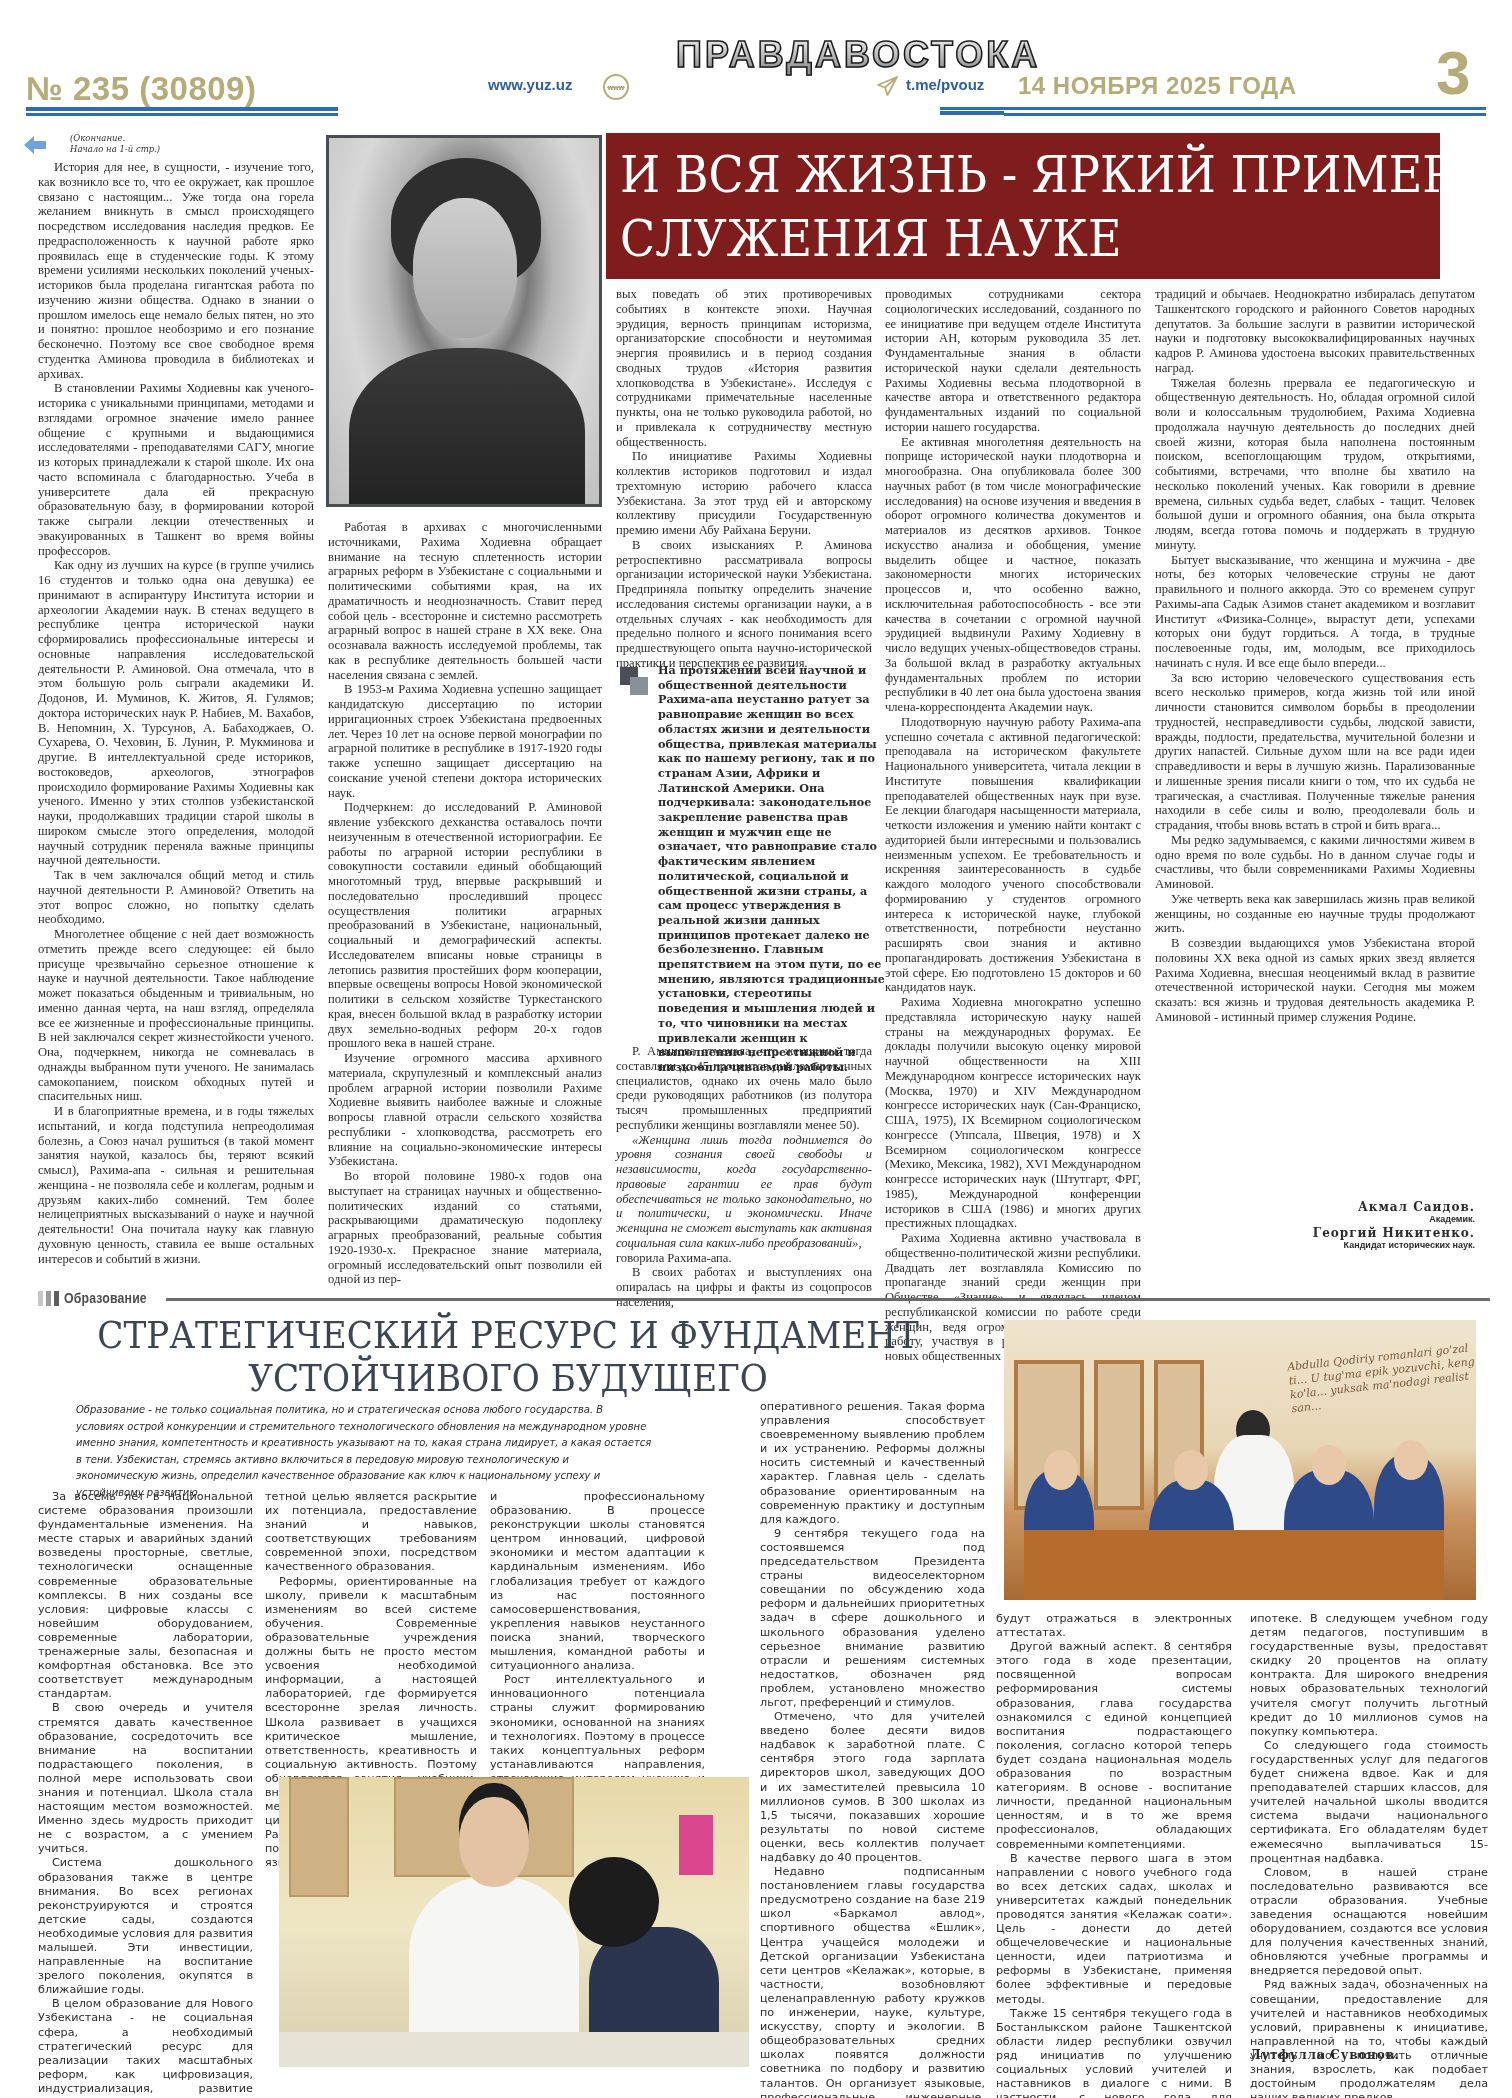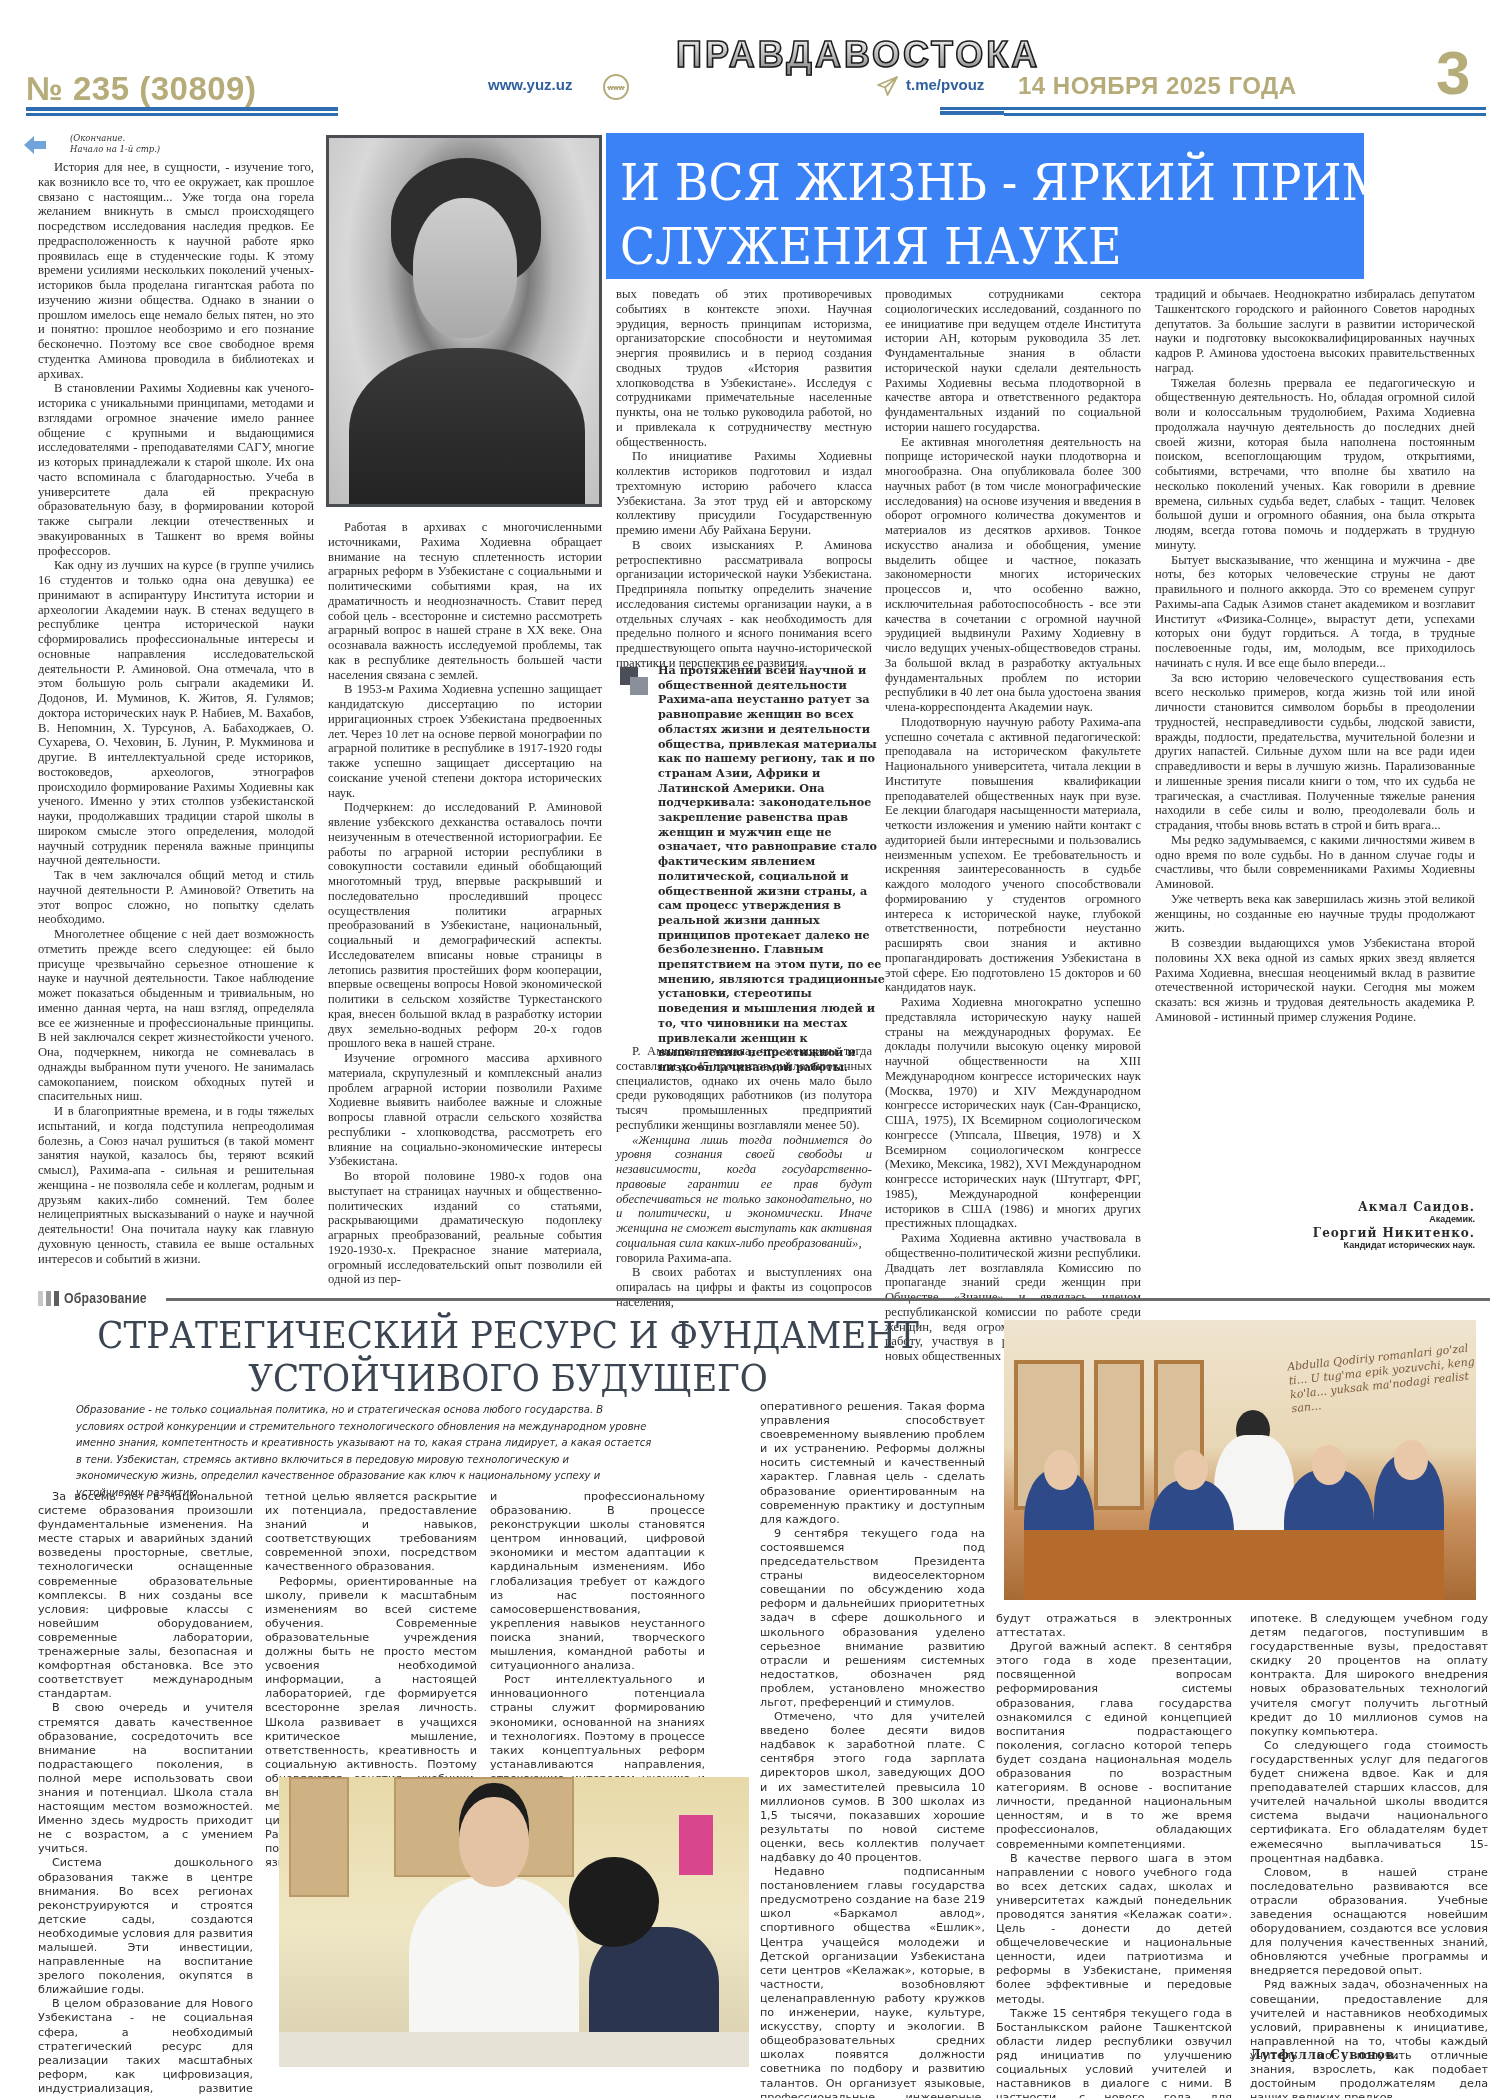--- a/index.html
+++ b/index.html
@@ -40,21 +40,21 @@
   .col2 { left: 328px; top: 520px; width: 274px; }
   .col3 { left: 616px; top: 287px; width: 256px; }
   .col4 { left: 885px; top: 287px; width: 256px; }
   .col5 { left: 1155px; top: 287px; width: 320px; }
 
   .portrait { position: absolute; left: 326px; top: 135px; width: 276px; height: 372px; border: 3px solid #4a4d52; background: radial-gradient(ellipse at 52% 36%, #c9c9c9 0 18%, #7a7a7a 30%, #b5b5b5 42%, #d8d8d8 62%, #bdbdbd 100%); overflow: hidden; }
   .portrait .hair { position: absolute; left: 62px; top: 20px; width: 150px; height: 130px; border-radius: 50% 50% 40% 40%; background: #2e2e2e; }
   .portrait .face { position: absolute; left: 84px; top: 60px; width: 104px; height: 140px; border-radius: 48% 48% 45% 45%; background: linear-gradient(180deg,#cfcfcf,#a9a9a9); }
   .portrait .body { position: absolute; left: 20px; top: 210px; width: 236px; height: 180px; border-radius: 46% 46% 0 0; background: linear-gradient(180deg,#3a3a3a,#1f1f1f); }
 
-  .headline1 { position: absolute; left: 606px; top: 133px; width: 758px; height: 146px; background: #3b82f6; color: #ffffff; padding: 18px 0 0 14px; }
+  .headline1 { position: absolute; left: 606px; top: 133px; width: 834px; height: 146px; background: #7f1d1d; color: #ffffff; padding: 10px 0 0 14px; }
   .headline1 h1 { font-family: "DejaVu Serif", "Liberation Serif", serif; font-weight: normal; font-size: 50px; line-height: 64px; letter-spacing: 0; transform: scaleX(0.92); transform-origin: left; white-space: nowrap; }
 
   .pullquote { position: absolute; left: 620px; top: 663px; width: 265px; }
   .quote-mark-icon { position: absolute; left: 0; top: 4px; width: 28px; height: 28px; }
   .quote-mark-icon .sq1 { position: absolute; left: 0; top: 0; width: 18px; height: 18px; background: #4a4f57; }
   .quote-mark-icon .sq2 { position: absolute; left: 10px; top: 10px; width: 18px; height: 18px; background: #8a9099; }
   .pullquote-text { margin-left: 38px; font-family: "DejaVu Serif", serif; font-weight: bold; font-size: 11.2px; line-height: 14.7px; color: #2b2b2b; text-align: left; }
 
   .col3b { left: 616px; top: 1044px; width: 256px; }
   .col3b .italic { font-style: italic; }
@@ -197,21 +197,21 @@
   <p>Рахима Ходиевна многократно успешно представляла историческую науку нашей страны на международных форумах. Ее доклады получили высокую оценку мировой научной общественности на XIII Международном конгрессе исторических наук (Москва, 1970) и XIV Международном конгрессе исторических наук (Сан-Франциско, США, 1975), IX Всемирном социологическом конгрессе (Уппсала, Швеция, 1978) и X Всемирном социологическом конгрессе (Мехико, Мексика, 1982), XVI Международном конгрессе исторических наук (Штутгарт, ФРГ, 1985), Международной конференции историков в США (1986) и многих других престижных площадках.</p>
   <p>Рахима Ходиевна активно участвовала в общественно-политической жизни республики. Двадцать лет возглавляла Комиссию по пропаганде знаний среди женщин при Обществе «Знание» и являлась членом республиканской комиссии по работе среди женщин, ведя огромную просветительскую работу, участвуя в разработке и внедрении новых общественных</p>
 </div>
 
 <div class="col col5">
   <p style="text-indent:0">традиций и обычаев. Неоднократно избиралась депутатом Ташкентского городского и районного Советов народных депутатов. За большие заслуги в развитии исторической науки и подготовку высококвалифицированных научных кадров Р. Аминова удостоена высоких правительственных наград.</p>
   <p>Тяжелая болезнь прервала ее педагогическую и общественную деятельность. Но, обладая огромной силой воли и колоссальным трудолюбием, Рахима Ходиевна продолжала научную деятельность до последних дней своей жизни, которая была наполнена постоянным поиском, всепоглощающим трудом, открытиями, событиями, встречами, что вполне бы хватило на несколько поколений ученых. Как говорили в древние времена, сильных судьба ведет, слабых - тащит. Человек большой души и огромного обаяния, она была открыта людям, всегда готова помочь и поддержать в трудную минуту.</p>
   <p>Бытует высказывание, что женщина и мужчина - две ноты, без которых человеческие струны не дают правильного и полного аккорда. Это со временем супруг Рахимы-апа Садык Азимов станет академиком и возглавит Институт «Физика-Солнце», вырастут дети, успехами которых они будут гордиться. А тогда, в трудные послевоенные годы, им, молодым, все приходилось начинать с нуля. И все еще было впереди...</p>
   <p>За всю историю человеческого существования есть всего несколько примеров, когда жизнь той или иной личности становится символом борьбы в преодолении трудностей, несправедливости судьбы, людской зависти, вражды, подлости, предательства, мучительной болезни и других напастей. Сильные духом шли на все ради идеи справедливости и веры в лучшую жизнь. Парализованные и лишенные зрения писали книги о том, что их судьба не трагическая, а счастливая. Полученные тяжелые ранения находили в себе силы и волю, преодолевали боль и страдания, чтобы вновь встать в строй и бить врага...</p>
   <p>Мы редко задумываемся, с какими личностями живем в одно время по воле судьбы. Но в данном случае годы и счастливы, что были современниками Рахимы Ходиевны Аминовой.</p>
-  <p>Уже четверть века как завершилась жизнь этой великой женщины, но созданные ею научные труды продолжают жить.</p>
+  <p>Уже четверть века как завершилась жизнь прав великой женщины, но созданные ею научные труды продолжают жить.</p>
   <p>В созвездии выдающихся умов Узбекистана второй половины XX века одной из самых ярких звезд является Рахима Ходиевна, внесшая неоценимый вклад в развитие отечественной исторической науки. Сегодня мы можем сказать: вся жизнь и трудовая деятельность академика Р. Аминовой - истинный пример служения Родине.</p>
 </div>
 
 <div class="signatures">
   <div class="sig-name">Акмал Саидов.</div>
   <div class="sig-role">Академик.</div>
   <div class="sig-name">Георгий Никитенко.</div>
   <div class="sig-role">Кандидат исторических наук.</div>
 </div>
 

